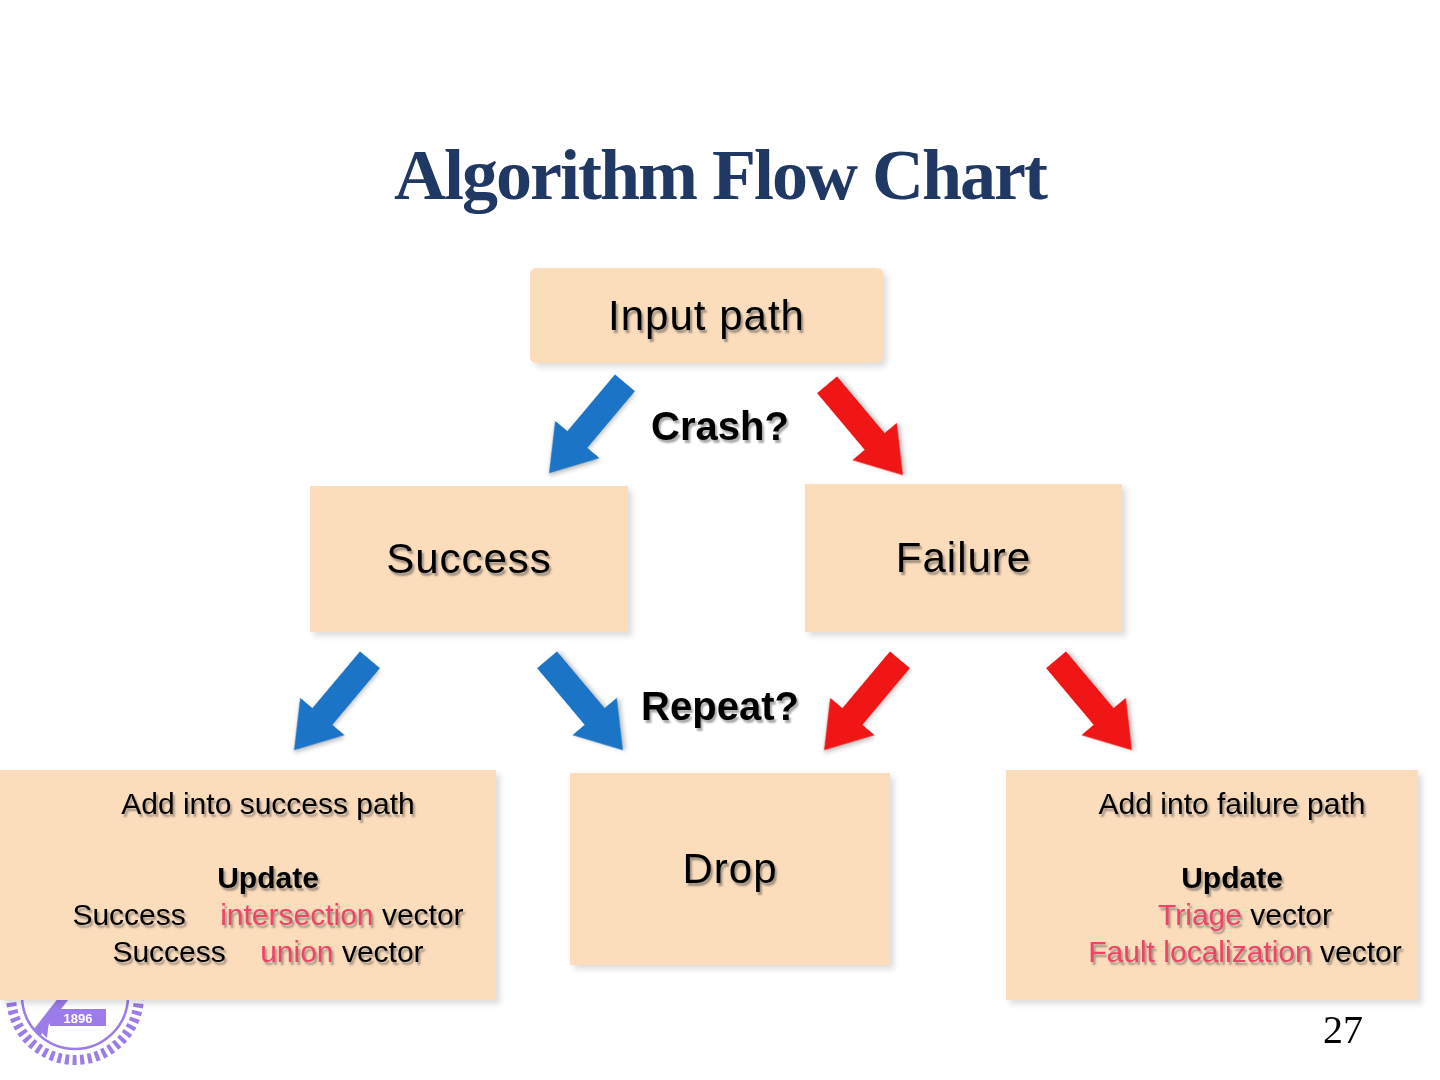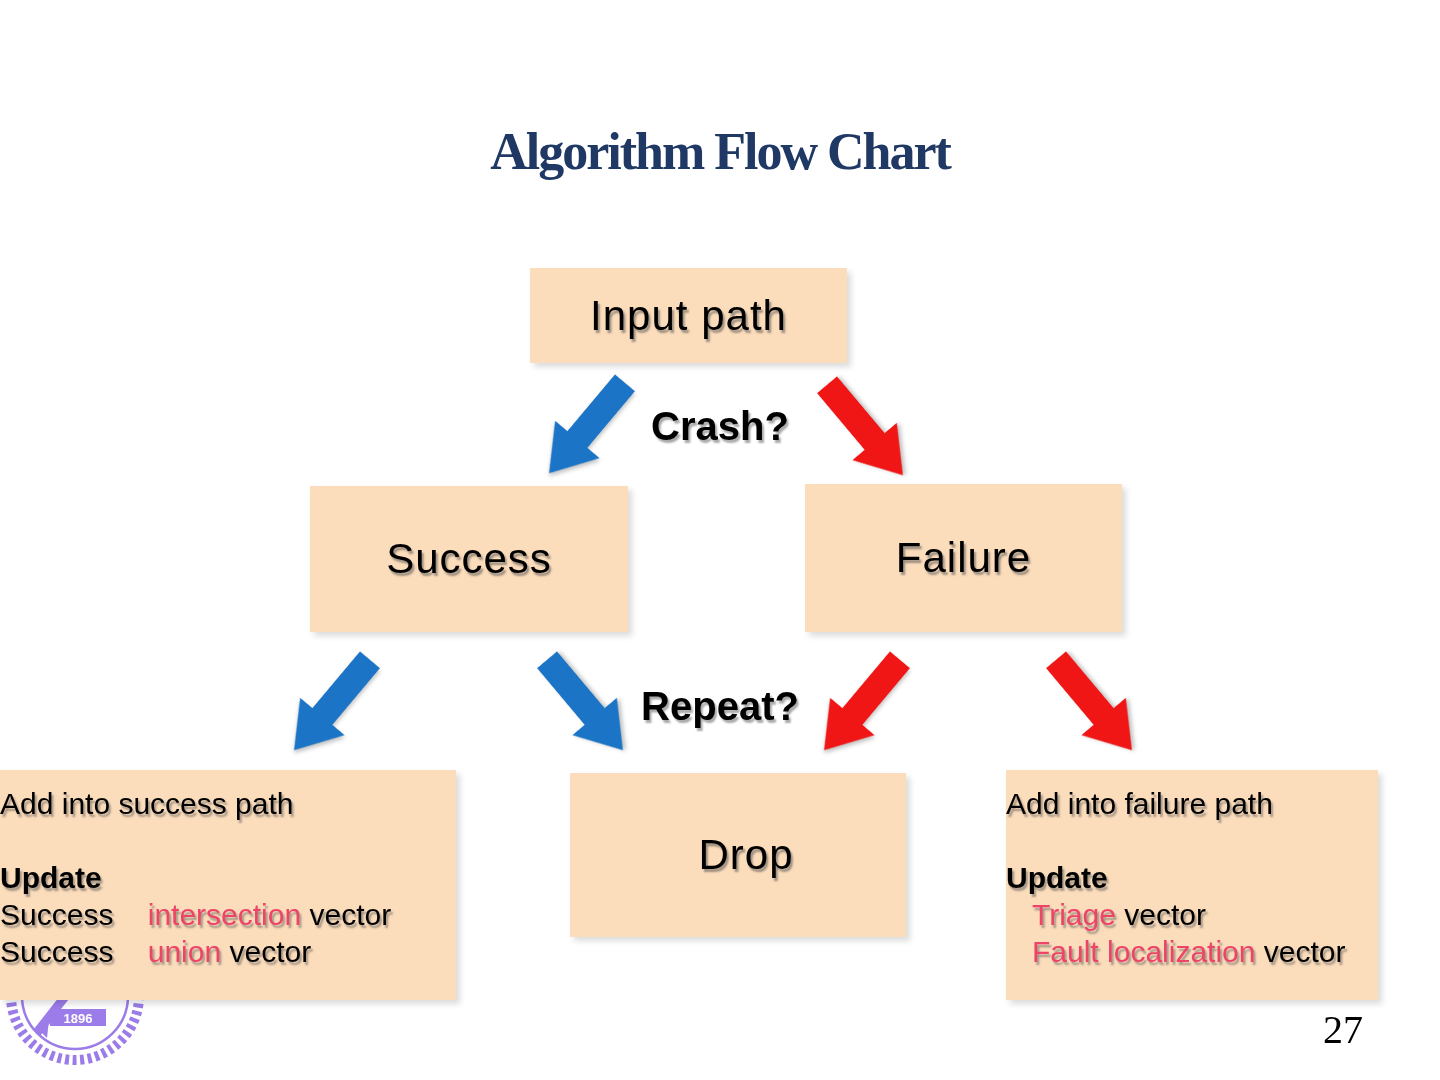--- a/index.html
+++ b/index.html
@@ -6,47 +6,48 @@
   .slide {
     position:relative; width:1440px; height:1080px;
     background:#ffffff; overflow:hidden;
     font-family:"Liberation Sans", sans-serif;
   }
   
   .title {
     position:absolute; top:88px; left:0; width:100%;
     text-align:center;
     font-family:"Liberation Serif", serif;
-    font-weight:bold; font-size:52px; line-height:1.1;
+    font-weight:bold; font-size:72px; line-height:1.1;
     letter-spacing:-2px;
     color:var(--title-navy);
   }
   
   .node {
     position:absolute;
     background:var(--box-fill);
     color:#000;
     box-shadow:4px 4px 6px rgba(0,0,0,0.14);
     z-index:2;
   }
   .node.simple {
     display:flex; align-items:center; justify-content:center;
     font-size:42px; letter-spacing:1px;
     text-shadow:2px 3px 2px rgba(80,80,80,0.55);
   }
-  #node-input   { left:530px;  top:268px; width:317px; height:95px;  }
+  #node-input   { left:530px;  top:268px; width:353px; height:95px;border-radius:6px;  }
   #node-success { left:310px;  top:486px; width:318px; height:146px; }
   #node-failure { left:805px;  top:484px; width:317px; height:148px;align-items:center; }
-  #node-drop    { left:570px;  top:773px; width:320px; height:164px;padding-left:16px; }
+  #node-drop    { left:570px;  top:773px; width:320px; height:192px; }
   #node-add-success { left:0px;    top:770px; width:456px; height:215px; }
   #node-add-failure { left:1006px; top:770px; width:372px; height:215px; }
   .outcome {
-    font-size:30px; line-height:37px; text-align:left;
+    font-size:30px; line-height:37px; text-align:center;
     padding-top:15px;
     text-shadow:2px 3px 2px rgba(80,80,80,0.5);
+    padding-left:40px;
   }
   .outcome .gap { height:37px; }
   .bold { font-weight:bold; }
   .hl { color:var(--highlight-pink);margin-left:26px; }
   
   .dlabel {
     position:absolute; width:240px; text-align:center;
     font-size:40px; font-weight:bold; color:#000;
     text-shadow:2px 3px 2px rgba(40,40,40,0.4);
     z-index:3;

